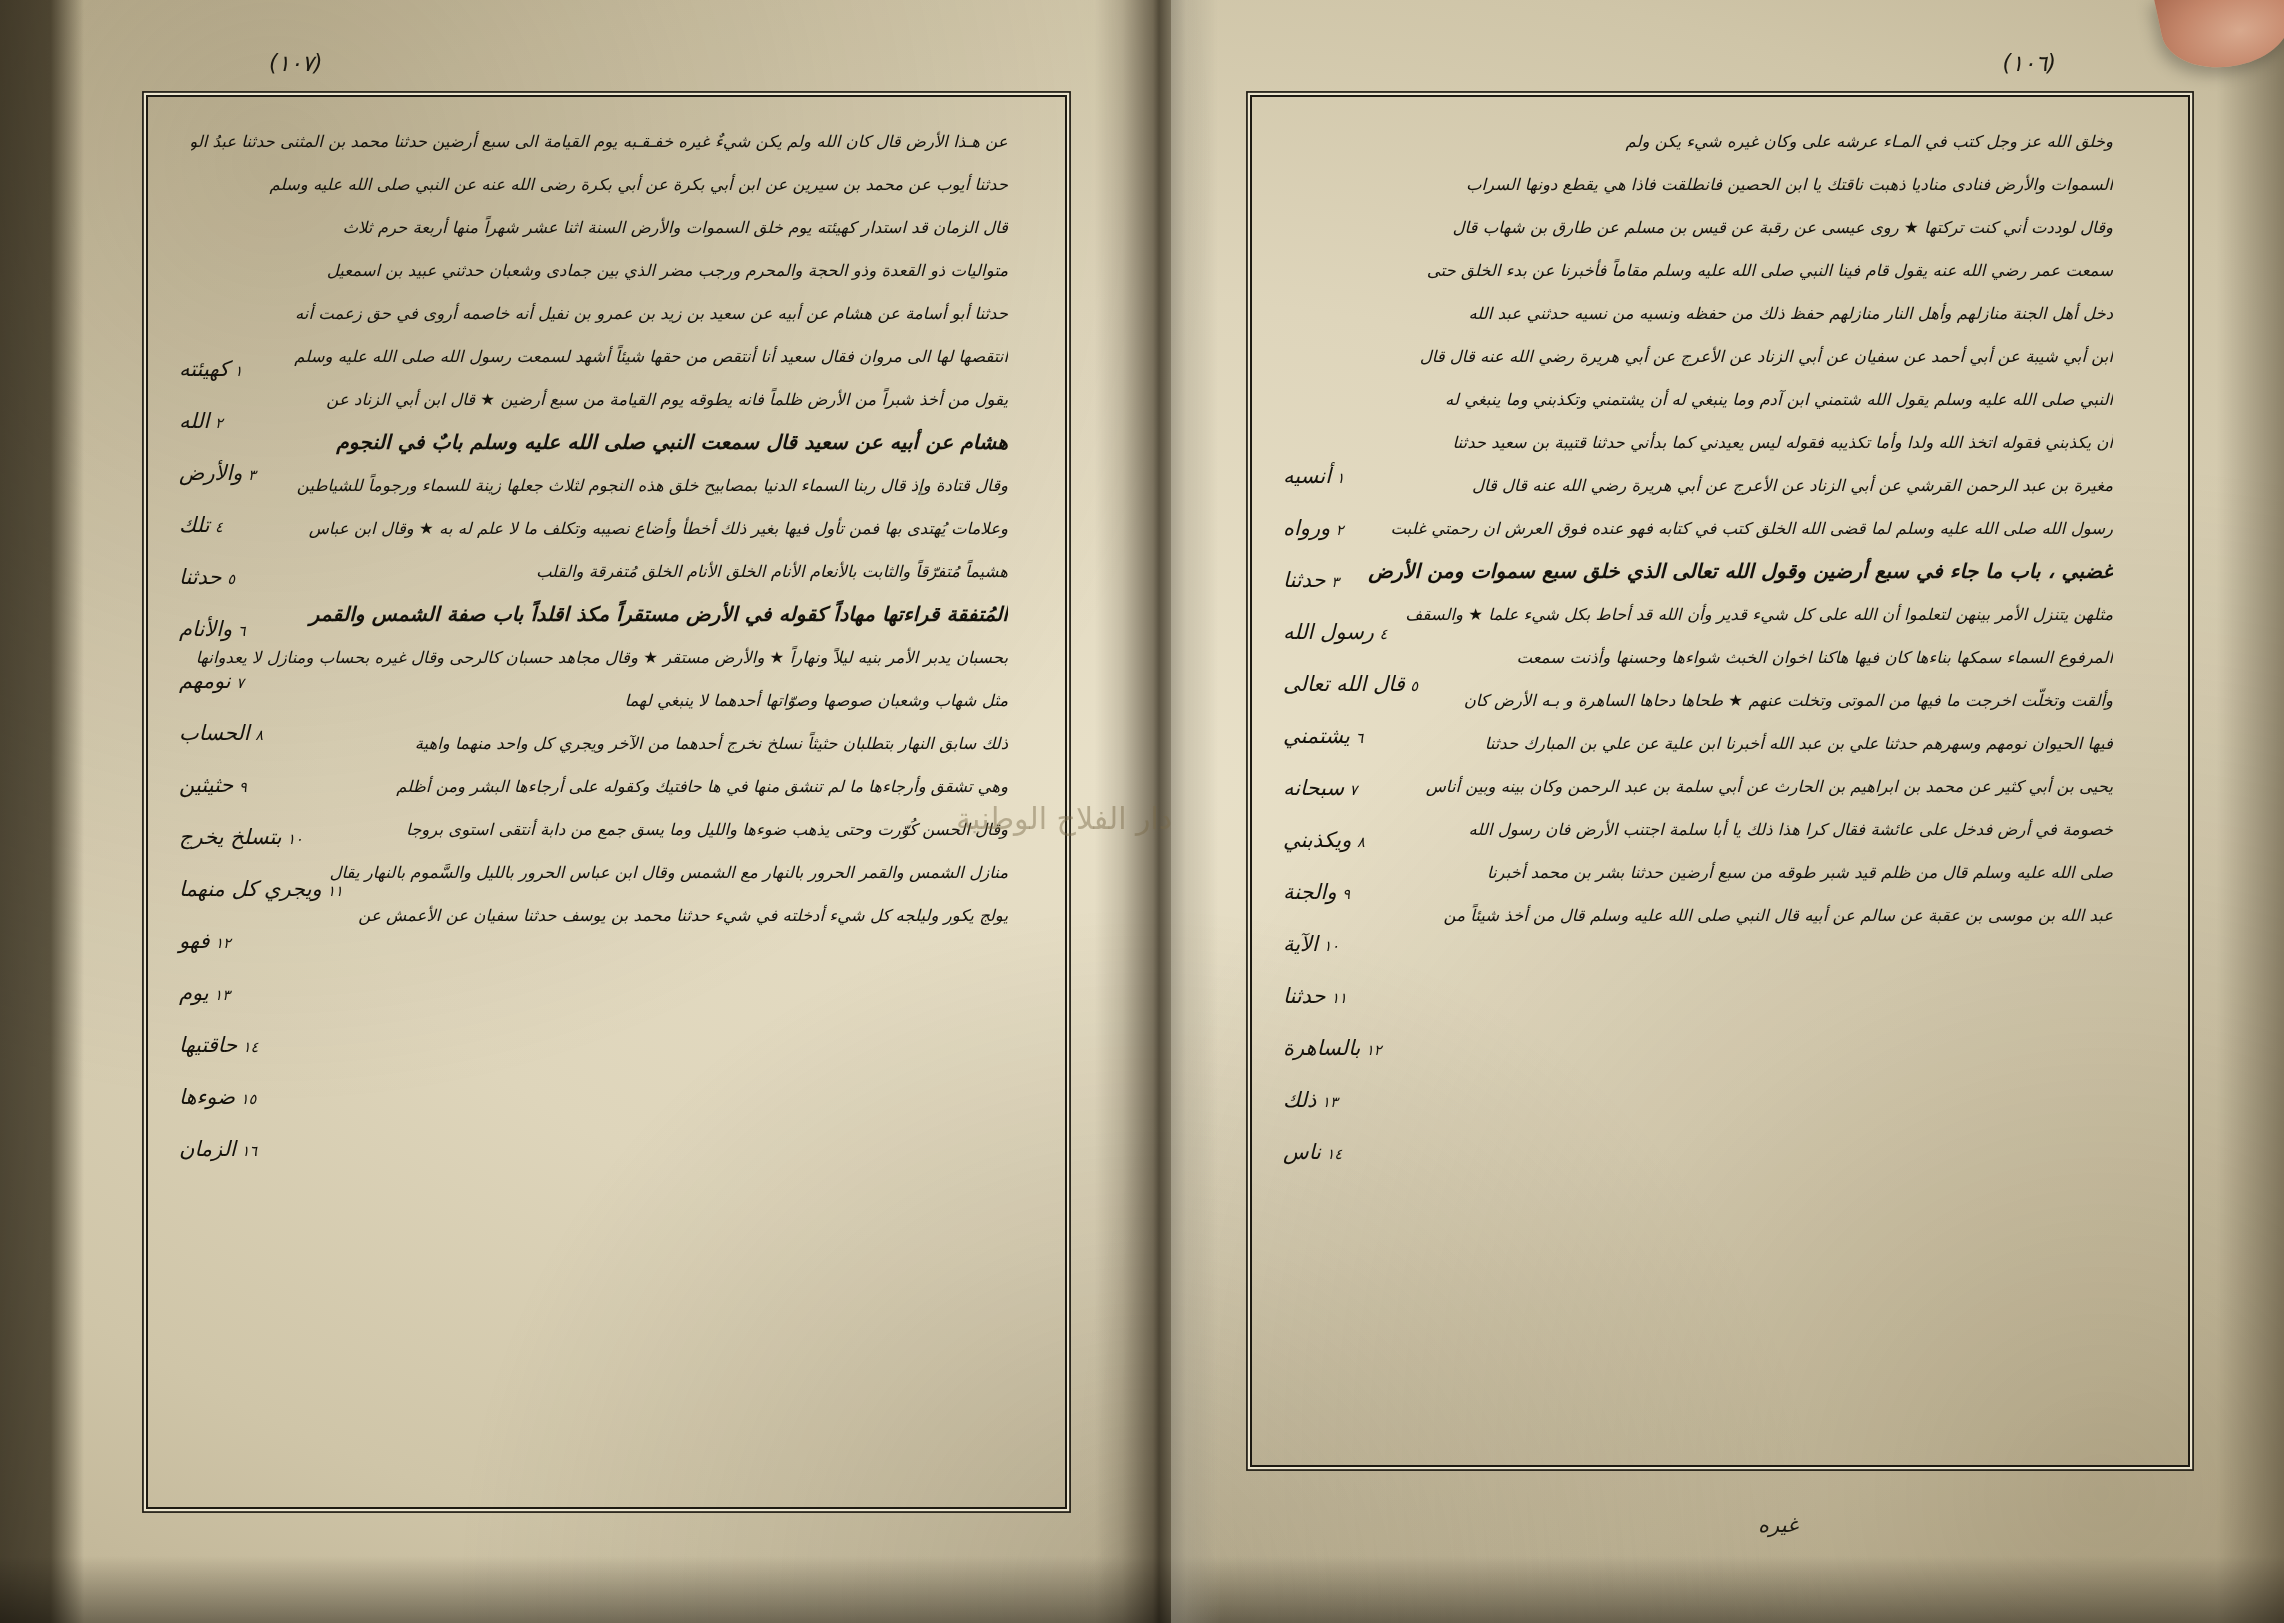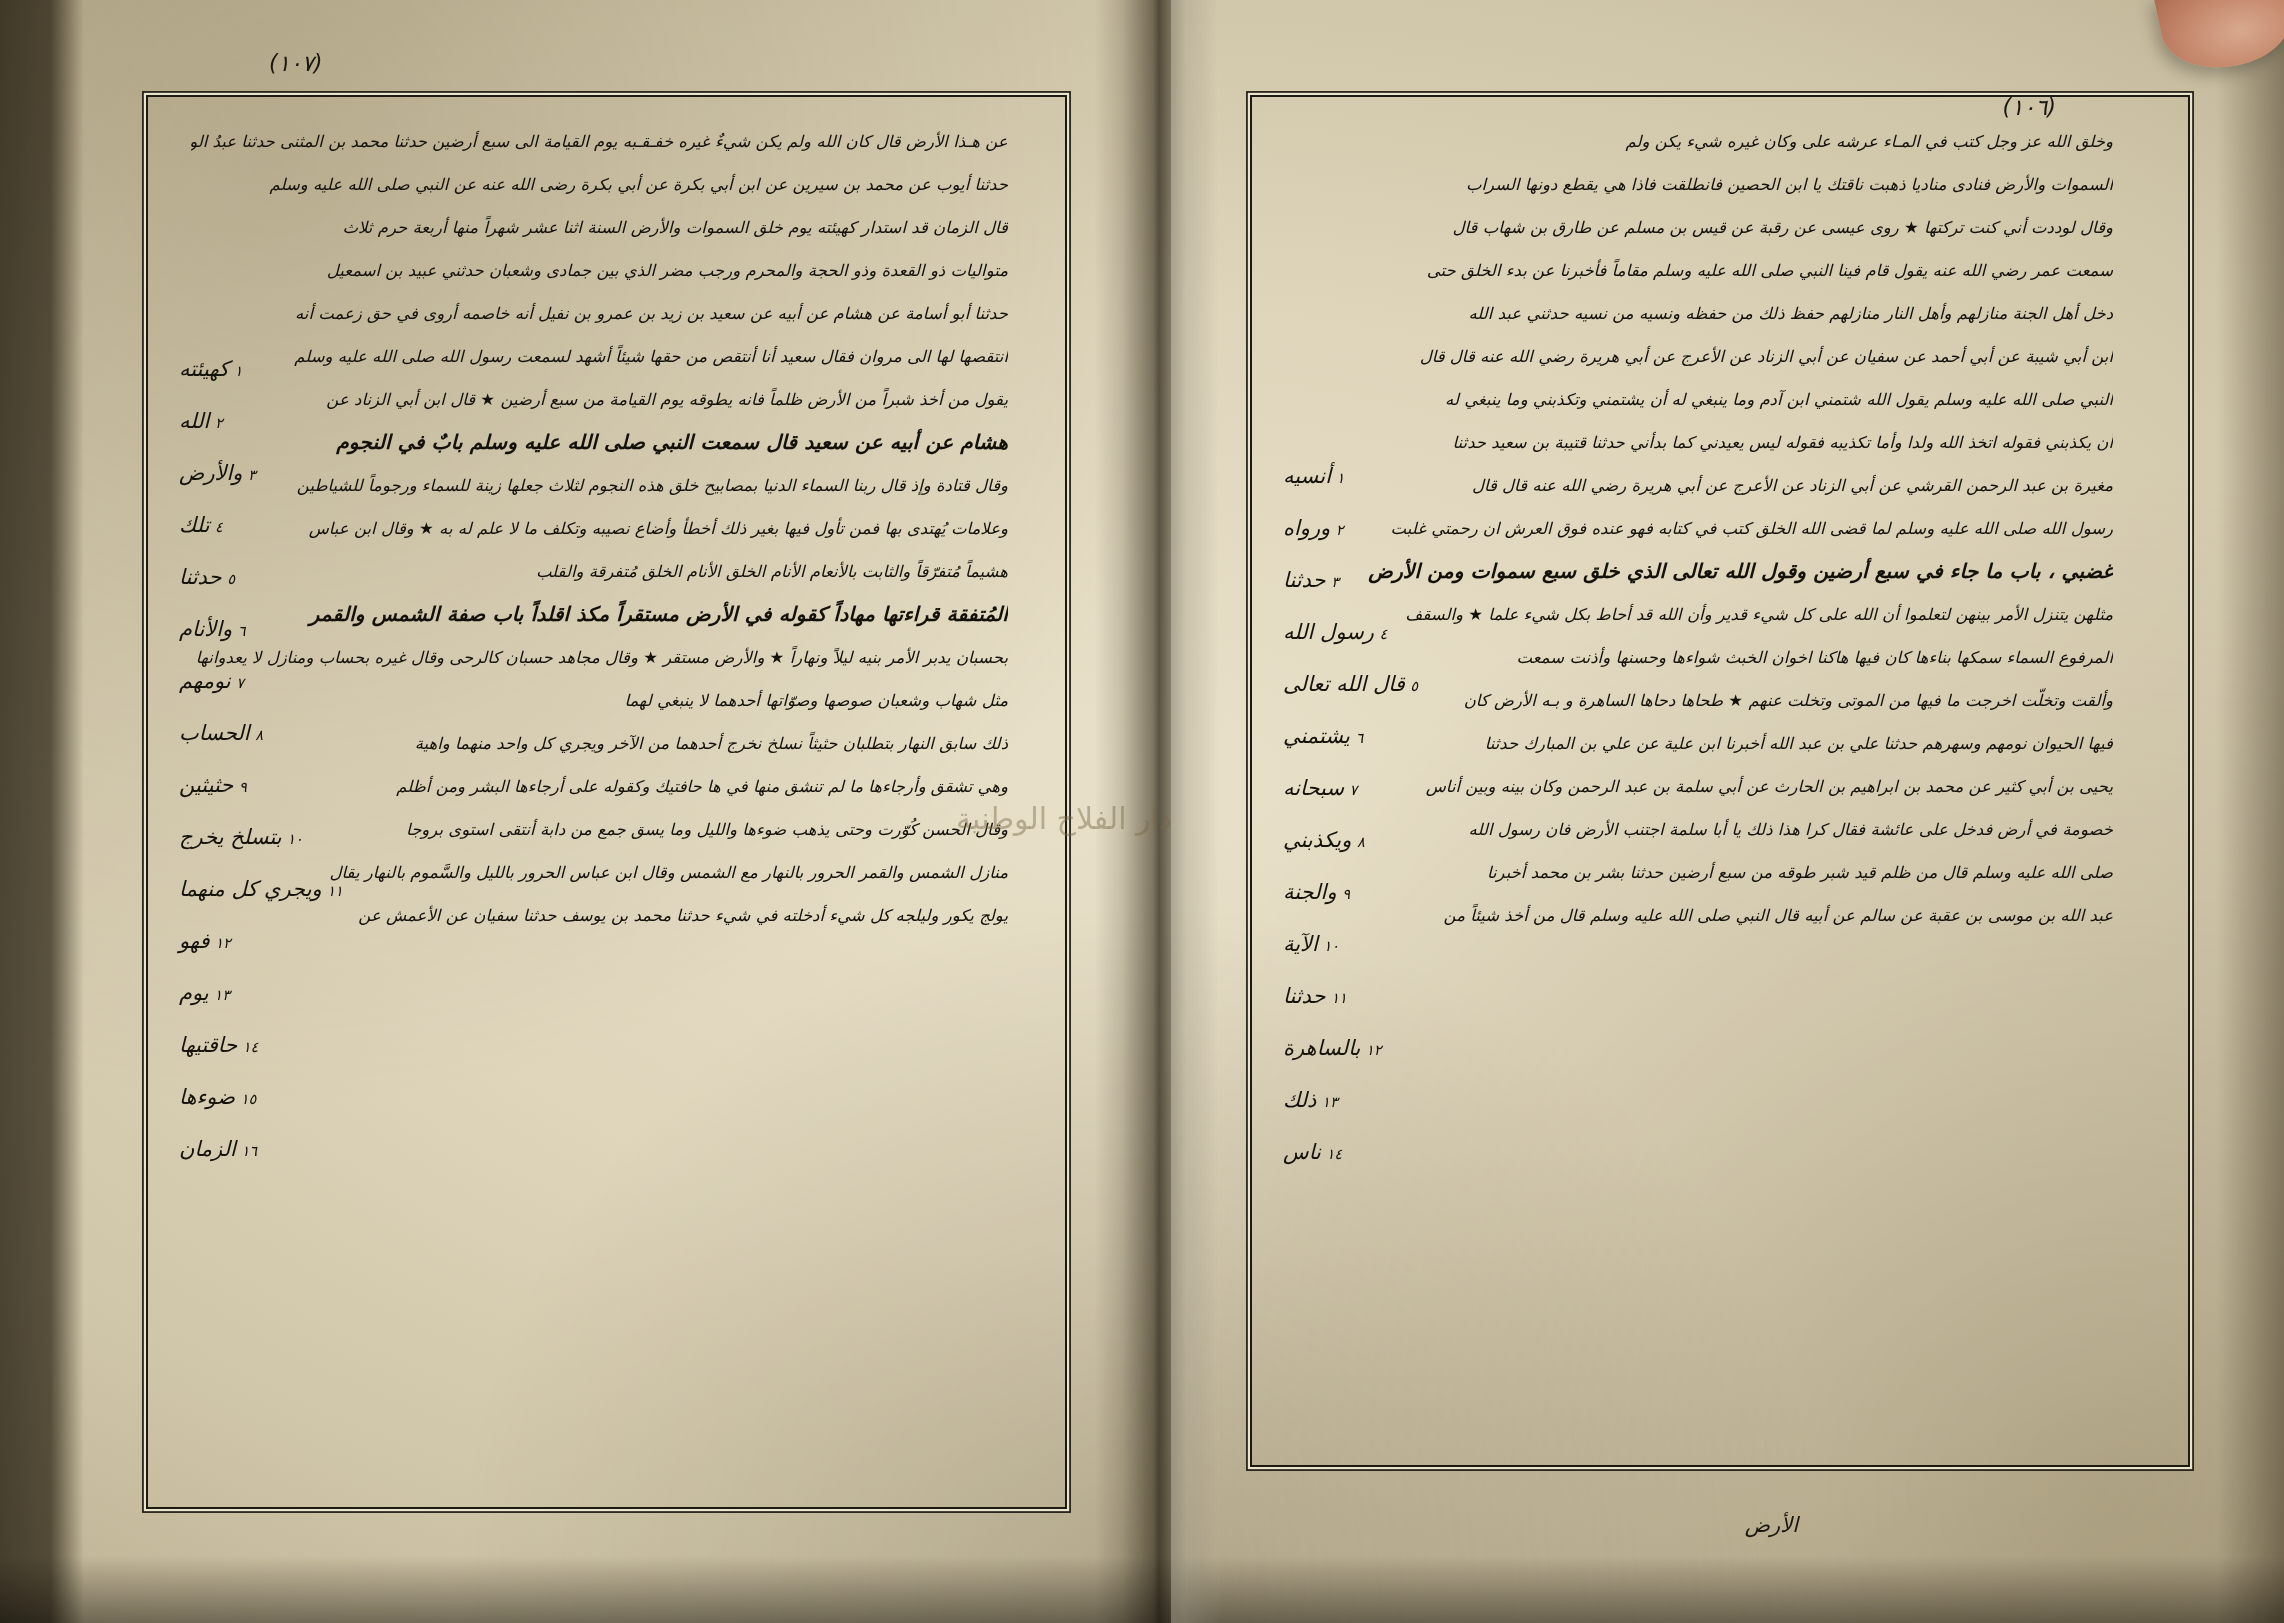--- a/index.html
+++ b/index.html
@@ -104,21 +104,21 @@
   .folio {
     position: absolute;
     top: 28px;
     font-family: "DejaVu Sans", sans-serif;
     font-size: 22.4px;
     color: #1b1810;
     letter-spacing: 1.1px;
     direction: rtl;
   }
   .page.left .folio  { left: 157px; }
-  .page.right .folio { right: 168px; margin-top: 44px; }
+  .page.right .folio { right: 168px; }
 
   
   .catchword {
     position: absolute;
     bottom: 31px;
     right: 426px;
     font-size: 21px;
     color: #1b1810;
     direction: rtl;
   }
@@ -389,21 +389,21 @@
         <div class="line dense">مثلهن يتنزل الأمر بينهن لتعلموا أن الله على كل شيء قدير وأن الله قد أحاط بكل شيء علما ★ والسقف</div>
         <div class="line dense">المرفوع السماء سمكها بناءها كان فيها هاكنا اخوان الخبث شواءها وحسنها وأذنت سمعت</div>
         <div class="line dense">وألقت وتخلّت اخرجت ما فيها من الموتى وتخلت عنهم ★ طحاها دحاها الساهرة و بـه الأرض كان</div>
         <div class="line dense">فيها الحيوان نومهم وسهرهم حدثنا علي بن عبد الله أخبرنا ابن علية عن علي بن المبارك حدثنا</div>
         <div class="line dense">يحيى بن أبي كثير عن محمد بن ابراهيم بن الحارث عن أبي سلمة بن عبد الرحمن وكان بينه وبين أناس</div>
         <div class="line dense">خصومة في أرض فدخل على عائشة فقال كرا هذا ذلك يا أبا سلمة اجتنب الأرض فان رسول الله</div>
         <div class="line dense">صلى الله عليه وسلم قال من ظلم قيد شبر طوقه من سبع أرضين حدثنا بشر بن محمد أخبرنا</div>
         <div class="line dense">عبد الله بن موسى بن عقبة عن سالم عن أبيه قال النبي صلى الله عليه وسلم قال من أخذ شيئاً من</div>
       </div>
 
-      <div class="catchword">الأرض</div>
+      <div class="catchword">غيره</div>
     </div>
   </div>
 
   <div id="gutter"></div>
   <div id="gutter-hi"></div>
 
   <div class="watermark">دار الفلاح الوطنية</div>
 
   <div class="finger"></div>
 </div>

